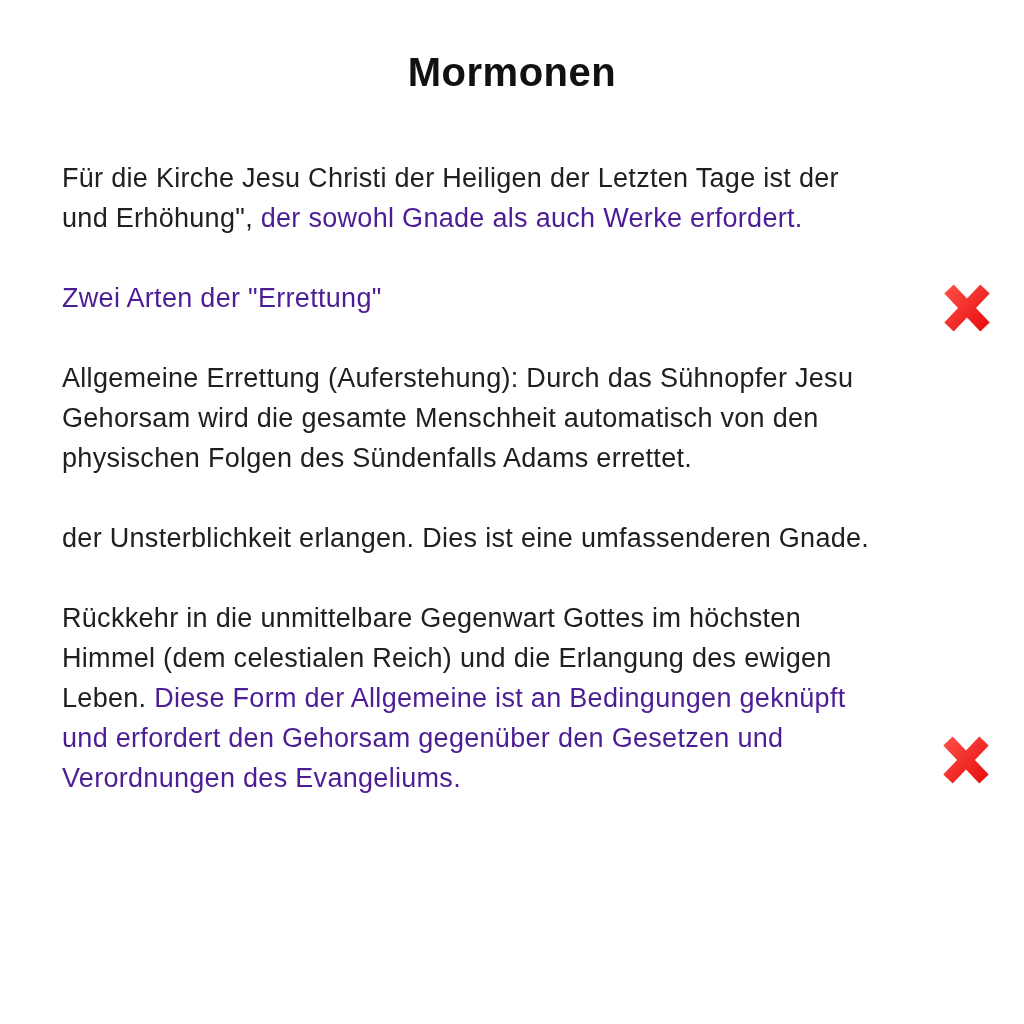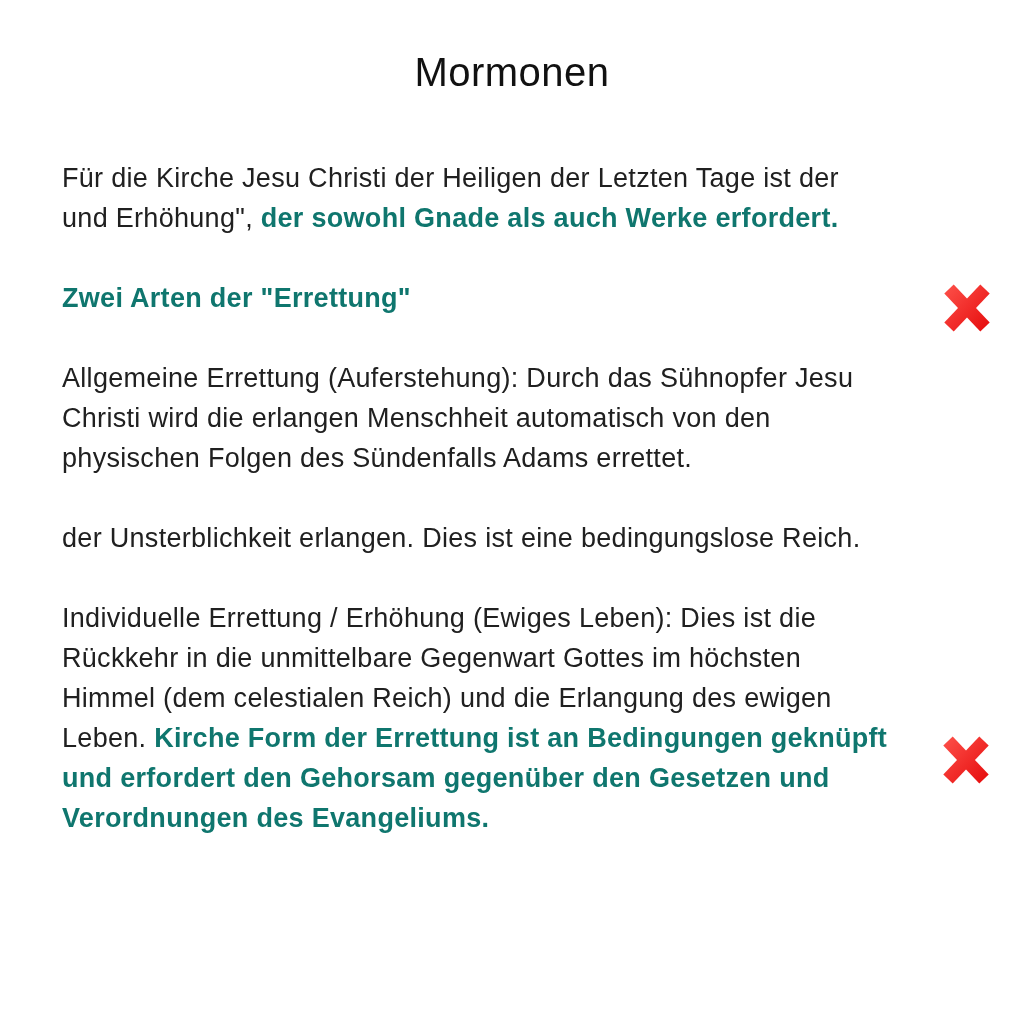--- a/index.html
+++ b/index.html
@@ -9,40 +9,40 @@
     font-family: "Liberation Sans", "DejaVu Sans", sans-serif;
     color: #202020;
   }
   .page-title {
     position: absolute;
     top: 50px;
     left: 0;
     width: 1024px;
     text-align: center;
     font-size: 40px;
-    font-weight: normal;
+    font-weight: bold;
     letter-spacing: 0.5px;
     color: #111111;
   }
   .doc-body {
     position: absolute;
     top: 158px;
     left: 62px;
     width: 900px;
   }
   .para { margin-bottom: 40px; }
   .line {
     height: 40px;
     line-height: 40px;
     font-size: 27px;
     letter-spacing: 0.3px;
     white-space: pre;
   }
   .seg-normal { color: #202020; font-weight: normal; }
-  .seg-redbold { color: #0f766e; font-weight: bold; }
+  .seg-redbold { color: #4c1d95; font-weight: normal; }
   .cross-mark {
     position: absolute;
     width: 50px;
     height: 52px;
   }
   .cross-top { left: 942px; top: 282px; }
   .cross-bottom { left: 941px; top: 734px; }
 </style>
 </head>
 <body>
@@ -52,31 +52,30 @@
 <main class="doc-body">
     <div class="para">
       <div class="line"><span class="seg-normal">Für die Kirche Jesu Christi der Heiligen der Letzten Tage ist der</span></div>
       <div class="line"><span class="seg-normal">und Erhöhung", </span><span class="seg-redbold">der sowohl Gnade als auch Werke erfordert.</span></div>
     </div>
     <div class="para">
       <div class="line"><span class="seg-redbold">Zwei Arten der "Errettung"</span></div>
     </div>
     <div class="para">
       <div class="line"><span class="seg-normal">Allgemeine Errettung (Auferstehung): Durch das Sühnopfer Jesu</span></div>
-      <div class="line"><span class="seg-normal">Christi wird die erlangen Menschheit automatisch von den</span></div>
+      <div class="line"><span class="seg-normal">Gehorsam wird die gesamte Menschheit automatisch von den</span></div>
       <div class="line"><span class="seg-normal">physischen Folgen des Sündenfalls Adams errettet.</span></div>
     </div>
     <div class="para">
-      <div class="line"><span class="seg-normal">der Unsterblichkeit erlangen. Dies ist eine bedingungslose Reich.</span></div>
+      <div class="line"><span class="seg-normal">der Unsterblichkeit erlangen. Dies ist eine umfassenderen Gnade.</span></div>
     </div>
     <div class="para">
-      <div class="line"><span class="seg-normal">Individuelle Errettung / Erhöhung (Ewiges Leben): Dies ist die</span></div>
       <div class="line"><span class="seg-normal">Rückkehr in die unmittelbare Gegenwart Gottes im höchsten</span></div>
       <div class="line"><span class="seg-normal">Himmel (dem celestialen Reich) und die Erlangung des ewigen</span></div>
-      <div class="line"><span class="seg-normal">Leben. </span><span class="seg-redbold">Kirche Form der Errettung ist an Bedingungen geknüpft</span></div>
+      <div class="line"><span class="seg-normal">Leben. </span><span class="seg-redbold">Diese Form der Allgemeine ist an Bedingungen geknüpft</span></div>
       <div class="line"><span class="seg-redbold">und erfordert den Gehorsam gegenüber den Gesetzen und</span></div>
       <div class="line"><span class="seg-redbold">Verordnungen des Evangeliums.</span></div>
     </div>
   </main>
 
 <svg class="cross-mark cross-top" viewBox="0 0 50 52" aria-hidden="true">
   <defs>
     <linearGradient id="xgrad1" x1="0" y1="0" x2="1" y2="1">
       <stop offset="0" stop-color="#fb4a44"></stop>
       <stop offset="1" stop-color="#e81212"></stop>

